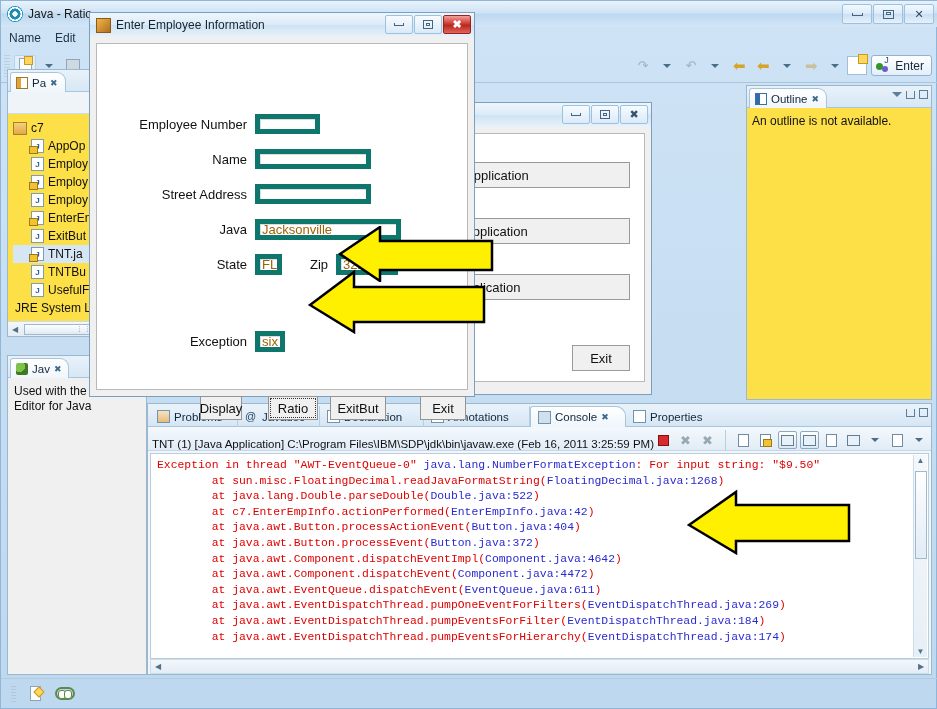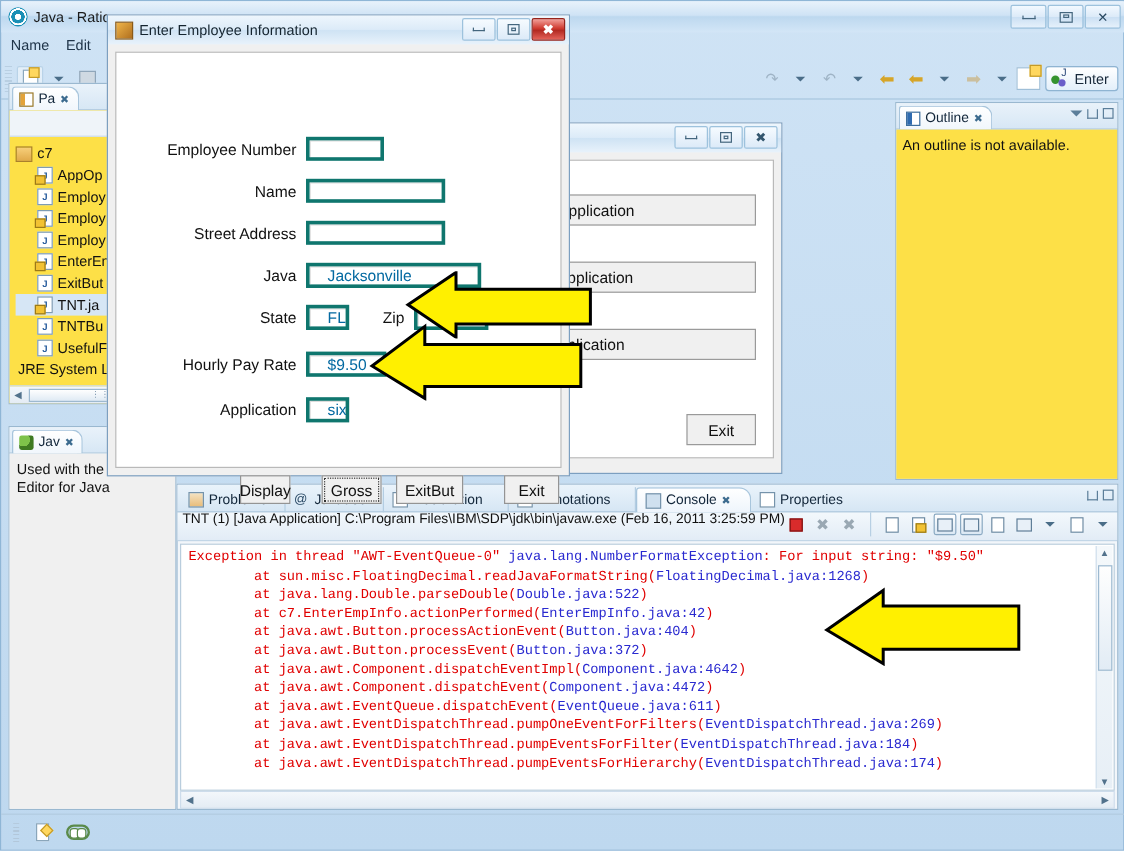--- a/index.html
+++ b/index.html
@@ -148,21 +148,21 @@
     padding: 0 7px; font-size: 11.5px; color: #12263a; border-right: 1px solid #b3cde2; }
   .ctab.active { background: linear-gradient(to bottom,#ffffff,#eef5fc);
     border: 1px solid #a8c5dc; border-bottom: none; border-radius: 3px 10px 0 0; }
   .cico { width: 13px; height: 13px; border: 1px solid #7593ab; background: #fff; position: relative; }
   .cico.prob { background: linear-gradient(to bottom,#f4e2c2,#e9bd7a); }
   .cico.jdoc { border: none; background: none; font-size: 11px; color: #2a4a66; }
   .cico.cons { background: #cfe0ef; }
   .cico.props { background: #fff; }
   .console-toolbar {
     height: 24px; background: linear-gradient(to bottom,#f3f8fc,#e2ecf6);
-    border-bottom: 1px solid #c2d6e7; display: flex; align-items: flex-start; padding: 0 4px;
+    border-bottom: 1px solid #c2d6e7; display: flex; align-items: flex-end; padding: 0 4px;
   }
   .console-proc { font-size: 11.5px; color: #111; white-space: nowrap; }
   .ctools { margin-left: auto; display: flex; align-items: center; gap: 3px; }
   .ctool { width: 19px; height: 18px; display: flex; align-items: center; justify-content: center; }
   .ctool.boxed { border: 1px solid #8aa9c2; border-radius: 2px; background: linear-gradient(to bottom,#ffffff,#dbe8f4); }
   .sq-red { width: 11px; height: 11px; background: #d92b2b; border: 1px solid #7c1313; }
   .xx { font-size: 13px; color: #9aa8b3; }
   .doc-s { width: 11px; height: 13px; background: #fff; border: 1px solid #6d8ba4; }
   .lock-s { width: 11px; height: 13px; background: #fff; border: 1px solid #6d8ba4; position: relative;}
   .lock-s:after{content:'';position:absolute;left:2px;top:4px;width:7px;height:6px;background:#f2c233;border:1px solid #9b7a18;}
@@ -237,23 +237,23 @@
     background: #f0f0f0; border: 1px solid #9a9a9a;
     font-size: 13px; color: #111; display: flex; align-items: center; justify-content: center;
   }
 
   
   #emp-dialog { left: 89px; top: 12px; width: 386px; height: 385px; z-index: 40; }
   #emp-inner { margin: 6px 6px 6px 6px; height: 347px; }
   .field-row { position: absolute; display: flex; align-items: center; }
   .field-label { font-size: 13px; color: #111; text-align: right; }
   .field-input {
-    background: #fff; border: 3px solid #0f766e;
+    background: #fff; border: 5px solid #0f766e;
     box-shadow: inset 1px 1px 0 #dcdcdc;
-    font-size: 13px; color: #0369a1; padding: 0 15px;
+    font-size: 13px; color: #a16207; padding: 0 2px;
     display: flex; align-items: center;
   }
   .dlg-btn {
     position: absolute; height: 24px;
     background: #f0f0f0; border: 1px solid #949494;
     font-size: 13px; color: #111; display: flex; align-items: center; justify-content: center;
   }
   .dlg-btn.focused { outline: 1px dotted #333; outline-offset: -3px; }
 
   
@@ -609,35 +609,31 @@
         <div class="field-input" style="margin-left:8px;width:146px;height:21px">Jacksonville</div>
       </div>
 
       <div class="field-row" style="left:0;top:210px;width:350px">
         <div class="field-label" style="width:150px">State</div>
         <div class="field-input" style="margin-left:8px;width:27px;height:21px">FL</div>
         <div class="field-label" style="width:34px;margin-left:12px">Zip</div>
         <div class="field-input" style="margin-left:8px;width:62px;height:21px">322</div>
       </div>
 
-      <div class="field-row" style="left:0;top:249px;width:350px">
-        <div class="field-label" style="width:150px">Hourly Pay Rate</div>
-        <div class="field-input" style="margin-left:8px;width:67px;height:21px">$9.50</div>
-      </div>
 
       <div class="field-row" style="left:0;top:287px;width:350px">
-        <div class="field-label" style="width:150px">Application</div>
+        <div class="field-label" style="width:150px">Exception</div>
         <div class="field-input" style="margin-left:8px;width:30px;height:21px">six</div>
       </div>
 
       <div class="dlg-btn" style="left:103px;top:352px;width:42px">
         <span>Display</span>
       </div>
       <div class="dlg-btn focused" style="left:171px;top:352px;width:50px">
-        <span>Gross</span>
+        <span>Ratio</span>
       </div>
       <div class="dlg-btn" style="left:233px;top:352px;width:56px">
         <span>ExitBut</span>
       </div>
       <div class="dlg-btn" style="left:323px;top:352px;width:46px">
         <span>Exit</span>
       </div>
     </div>
   </div>
 

